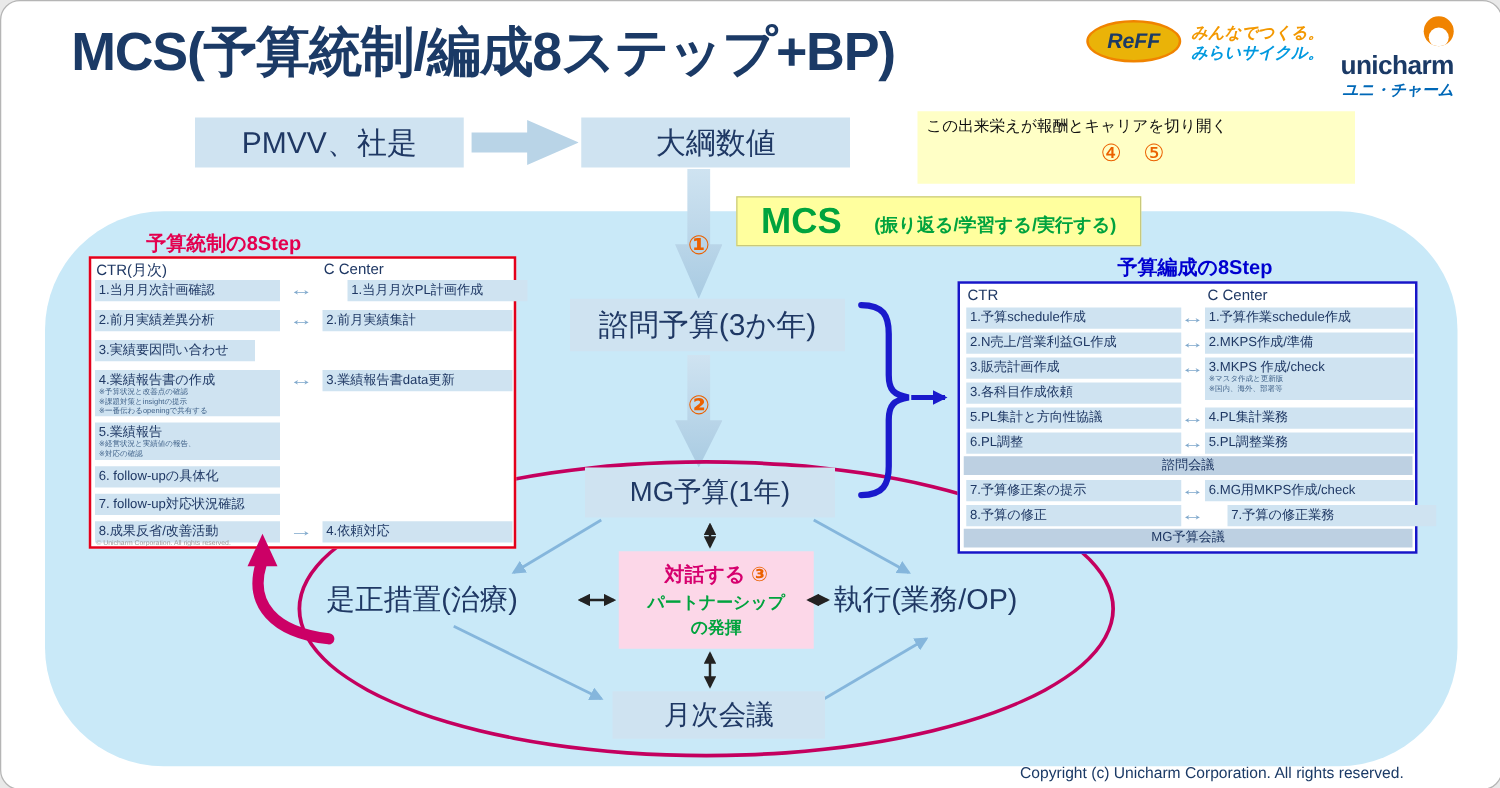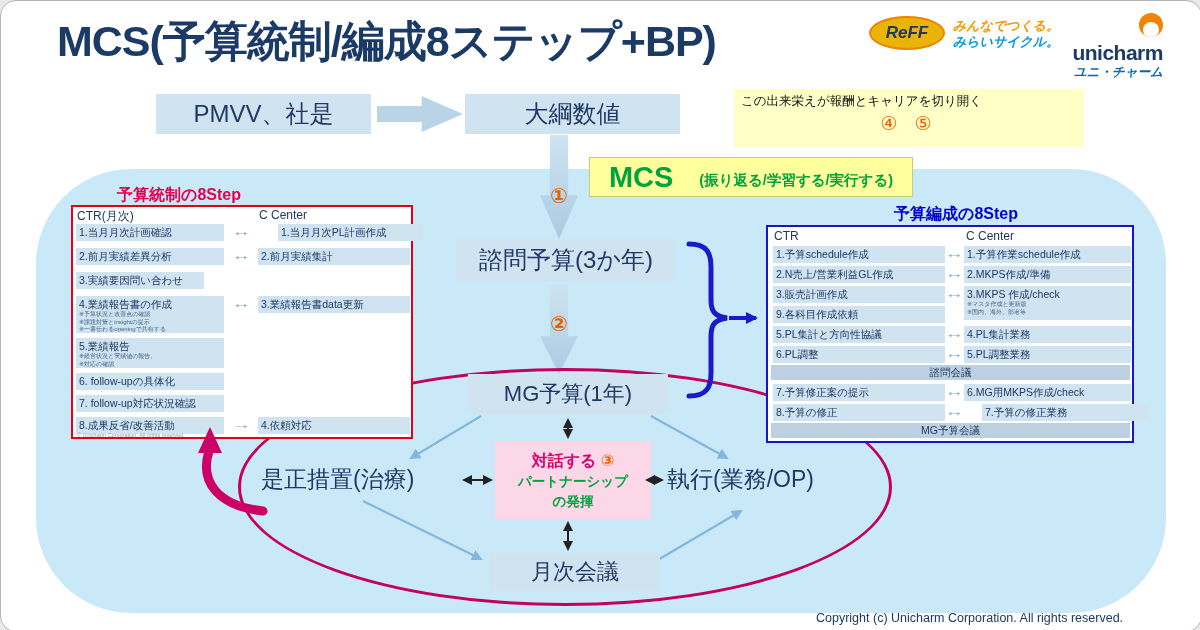--- a/index.html
+++ b/index.html
@@ -171,21 +171,21 @@
     <div class="it" style="left:196px;top:39px;width:167px;">2.MKPS作成/準備</div>
 
     <div class="it" style="left:5px;top:59px;width:172px;">3.販売計画作成</div>
     <div class="arr" style="left:176px;top:59px;width:20px;">↔</div>
     <div class="it wrap" style="left:196px;top:59px;width:167px;height:34px;">
       <span>3.MKPS 作成/check</span>
       <div class="tiny">※マスタ作成と更新版</div>
       <div class="tiny">※国内、海外、部署等</div>
     </div>
 
-    <div class="it" style="left:5px;top:79px;width:172px;">9.各科目作成依頼</div>
+    <div class="it" style="left:5px;top:79px;width:172px;">3.各科目作成依頼</div>
 
     <div class="it" style="left:5px;top:99px;width:172px;">5.PL集計と方向性協議</div>
     <div class="arr" style="left:176px;top:99px;width:20px;">↔</div>
     <div class="it" style="left:196px;top:99px;width:167px;">4.PL集計業務</div>
 
     <div class="it" style="left:5px;top:119px;width:172px;">6.PL調整</div>
     <div class="arr" style="left:176px;top:119px;width:20px;">↔</div>
     <div class="it" style="left:196px;top:119px;width:167px;">5.PL調整業務</div>
 
     <div class="meetbar" style="left:3px;top:138px;width:359px;height:15px;">諮問会議</div>

